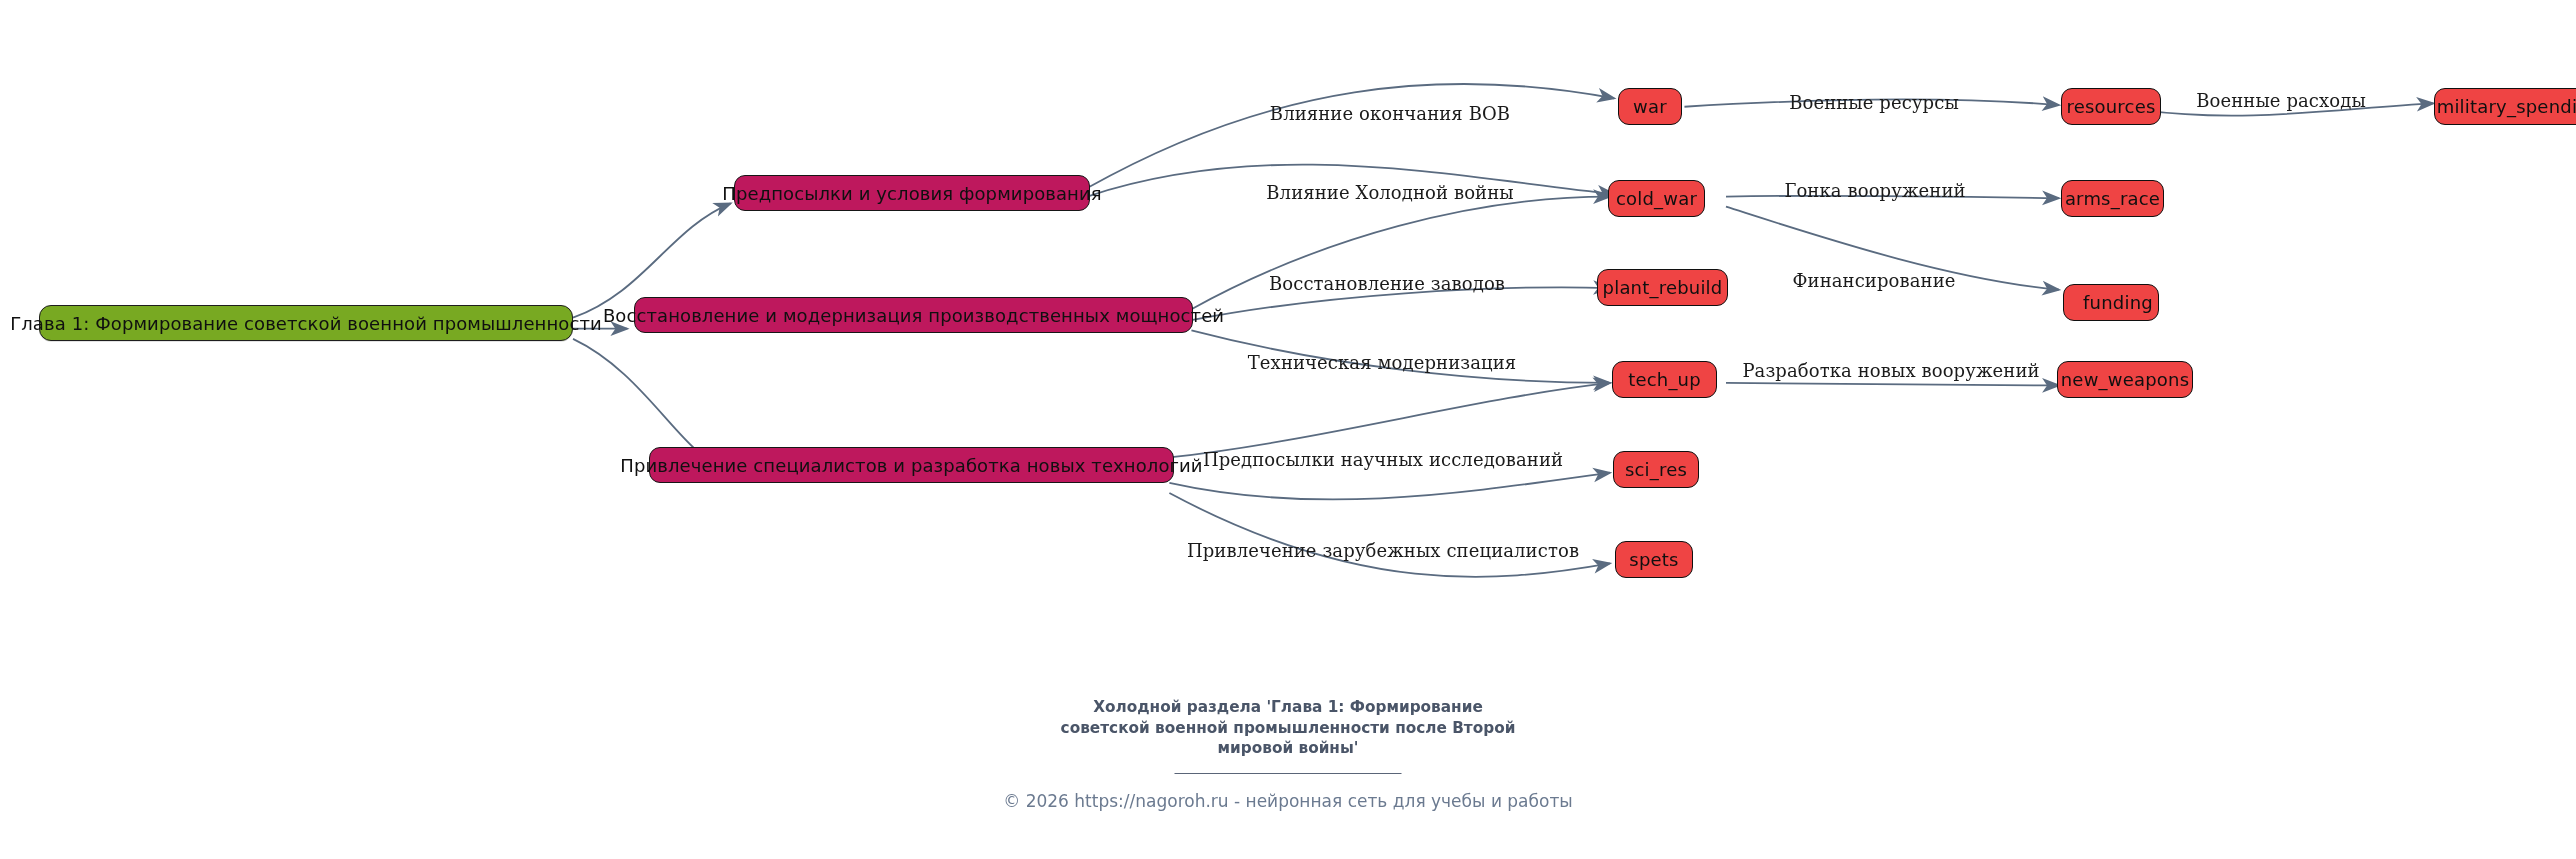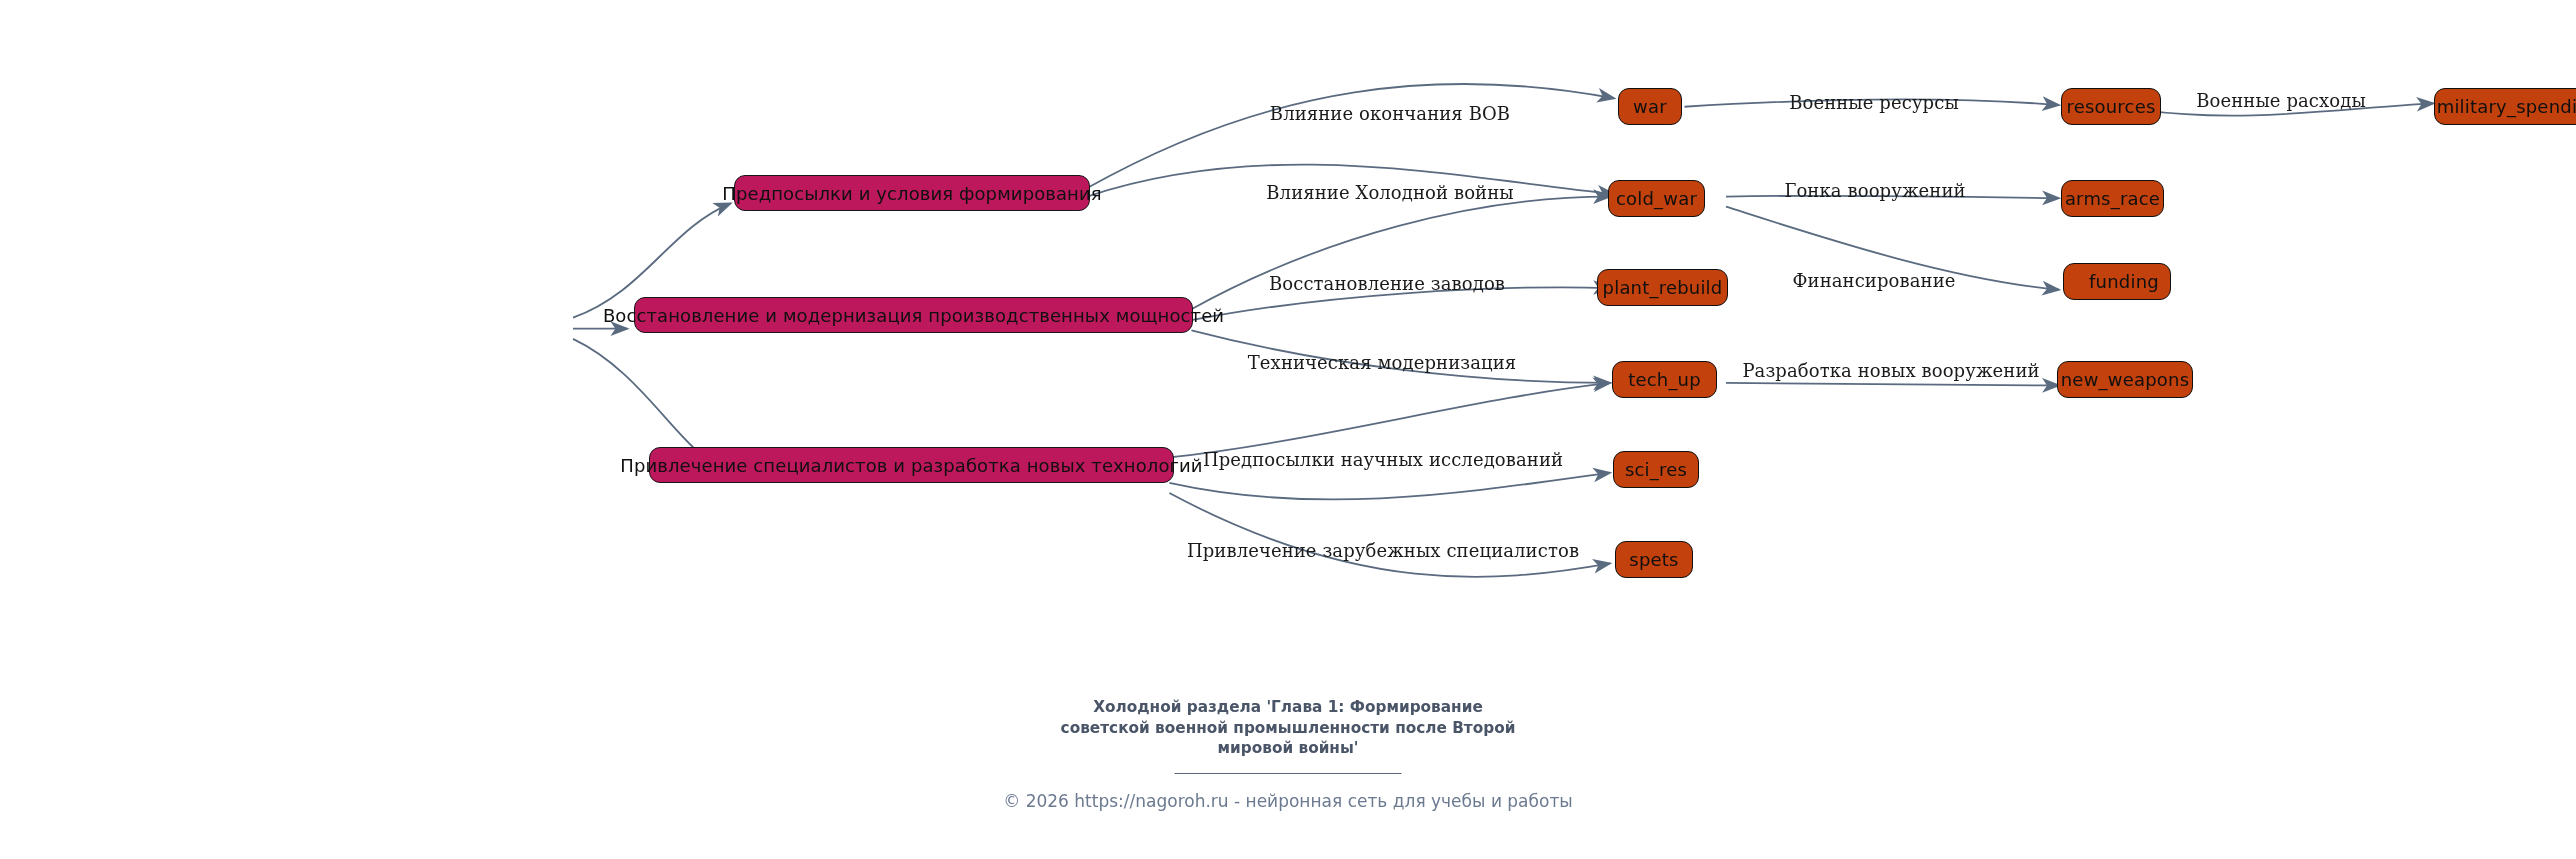--- a/index.html
+++ b/index.html
@@ -22,21 +22,21 @@
   .node.root{
     background:#78a922;border-color:#1e1e1e;border-radius:12px;
     font-size:18px;letter-spacing:0.1px;
     box-shadow:0 0.8px 0 rgba(0,0,0,.15);
   }
   .node.branch{
     background:#be185d;border-color:#161616;border-radius:11px;
     font-size:18px;letter-spacing:0.1px;
   }
   .node.leaf{
-    background:#c2410c;border:1.5px solid #101010;border-radius:11px;
+    background:#ef4444;border:1.5px solid #101010;border-radius:11px;
     font-size:18px;letter-spacing:0.2px;
   }
 
   .edge-label{
     position:absolute;
     font-family:"DejaVu Serif","Liberation Serif",serif;
     font-size:18px;color:#1b1b1b;white-space:nowrap;
     transform:translate(-50%,-50%);
     letter-spacing:0.1px;
   }
@@ -93,20 +93,23 @@
       <path d="M2037,232 C2150,230 2300,232 2430,234"></path>
 
       <path d="M2037,244 C2150,280 2300,330 2430,342"></path>
 
       <path d="M2037,452 C2150,452 2300,455 2430,455"></path>
 
       <path d="M2528,130 C2650,146 2760,128 2872,122"></path>
     </g>
   </svg>
 
+  <div class="node root" style="left:39px;top:305px;width:534px;height:36px;">
+    <span>Глава 1: Формирование советской военной промышленности</span>
+  </div>
 
   <div class="node branch" style="left:734px;top:175px;width:356px;height:36px;">
     <span>Предпосылки и условия формирования</span>
   </div>
 
   <div class="node branch" style="left:634px;top:297px;width:559px;height:36px;">
     <span>Восстановление и модернизация производственных мощностей</span>
   </div>
 
   <div class="node branch" style="left:649px;top:447px;width:525px;height:36px;align-items:center;">
@@ -138,21 +141,21 @@
   </div>
 
   <div class="node leaf" style="left:2061px;top:88px;width:100px;height:37px;">
     <span>resources</span>
   </div>
 
   <div class="node leaf" style="left:2061px;top:180px;width:103px;height:37px;">
     <span>arms_race</span>
   </div>
 
-  <div class="node leaf" style="left:2063px;top:263px;width:108px;height:37px;padding-left:14px;">
+  <div class="node leaf" style="left:2063px;top:284px;width:96px;height:37px;padding-left:14px;">
     <span>funding</span>
   </div>
 
   <div class="node leaf" style="left:2057px;top:361px;width:136px;height:37px;">
     <span>new_weapons</span>
   </div>
 
   <div class="node leaf" style="left:2434px;top:88px;width:169px;height:37px;">
     <span>military_spending</span>
   </div>

